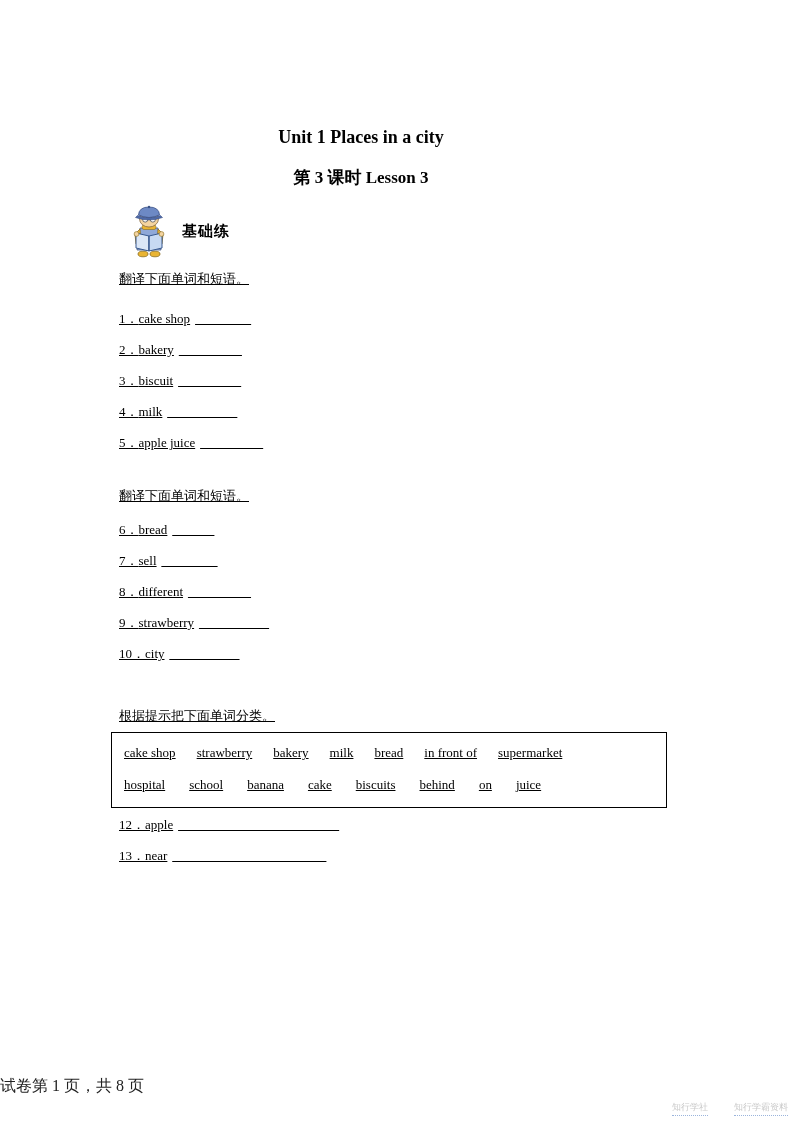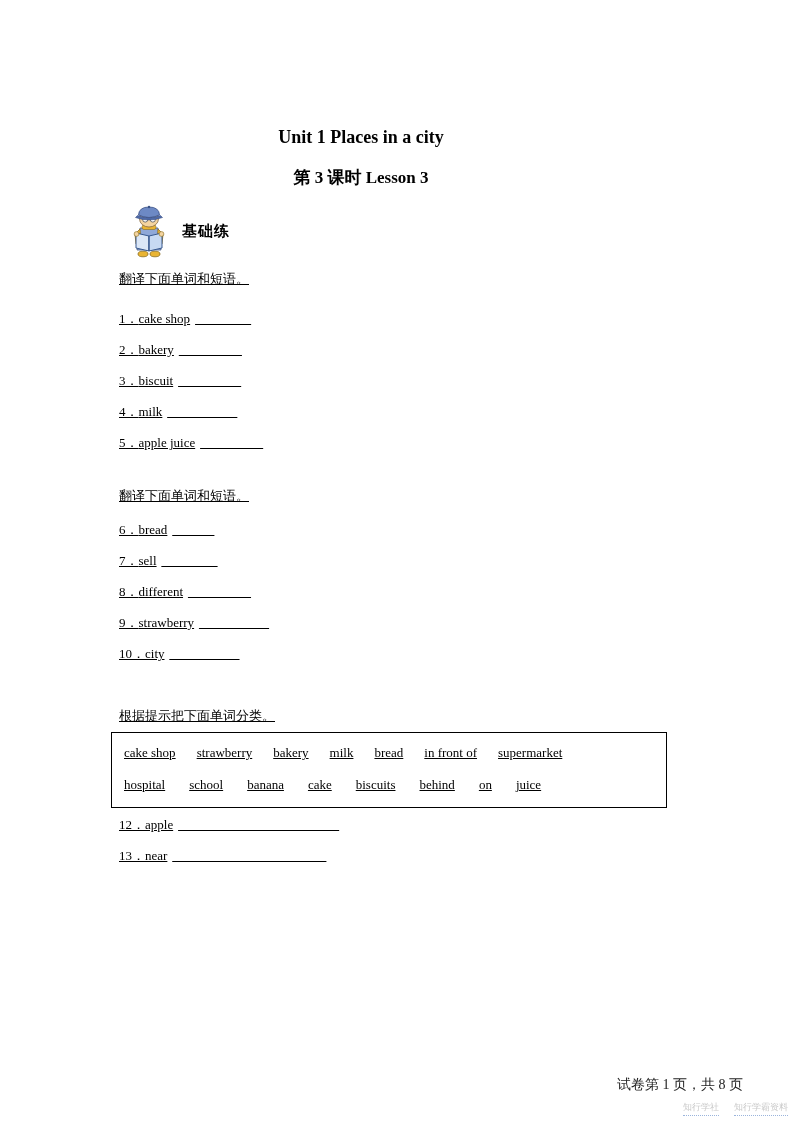--- a/index.html
+++ b/index.html
@@ -48,25 +48,25 @@
     padding:4px 12px 6px 12px;
   }
   .box-row { margin:0; font-size:13px; line-height:32px; display:flex; }
   .box-row.row-a { gap:21px; }
   .box-row.row-b { gap:24px; }
 
   .example { margin:8px 0 0 0; font-size:13px; line-height:31px; }
 
   .footer {
     position:absolute; top:1076px; left:0; width:743px; margin:0;
-    text-align:right; font-size:14px; color:#222;
+    text-align:left; font-size:16px; color:#222;
   }
   .watermark {
     position:absolute; top:1101px; right:5px;
-    display:flex; gap:15px;
+    display:flex; gap:26px;
     font-size:9px; color:#c9c9c9;
     font-family:"Liberation Sans","DejaVu Sans",sans-serif;
   }
   .wm { border-bottom:1px dotted #9ab4dc; padding-bottom:1px; }
 </style>
 </head>
 <body>
 
 <div class="page">
 

